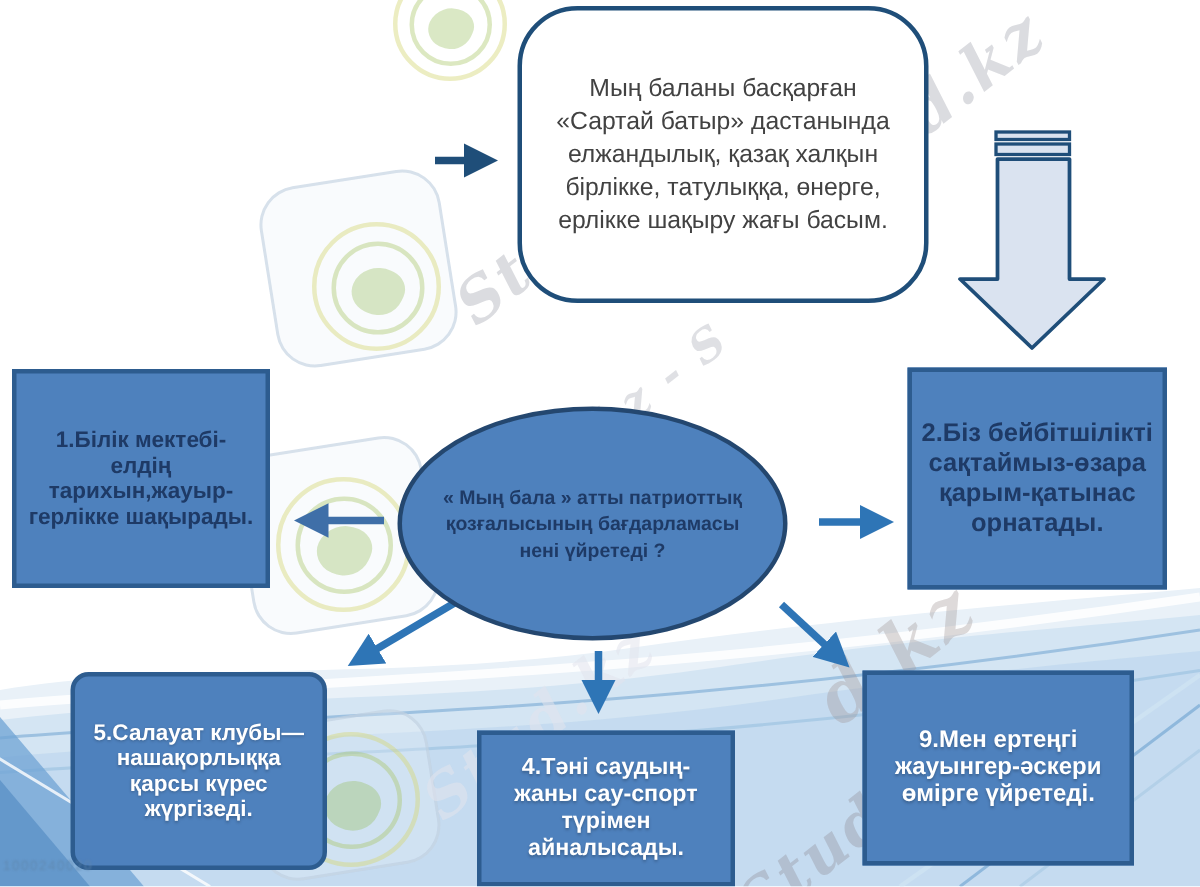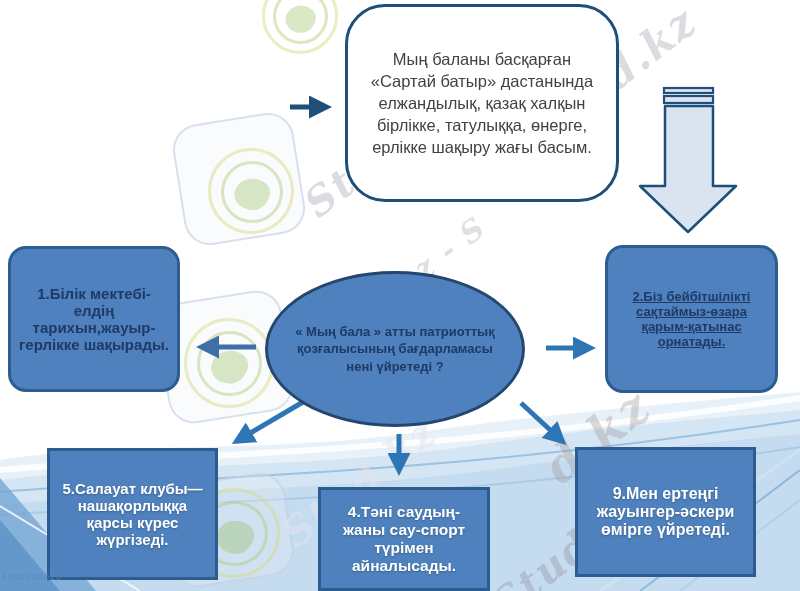--- a/index.html
+++ b/index.html
@@ -26,27 +26,27 @@
   .toplbox .txt{font-size:17px;line-height:1.33;color:#4a4a4a;}
   .toplbox .txt b{color:#212121;}
   .toprbox{position:absolute;left:345px;top:4px;width:274px;height:198px;background:#ffffff;
     border:3px solid #1f4e79;border-radius:40px;display:flex;align-items:center;justify-content:center;
     text-align:center;padding:20px 14px;box-sizing:border-box;}
   .toprbox .txt{font-size:16.5px;line-height:1.34;color:#424242;}
 
   
   .node{position:absolute;background:#4e81bd;border:3px solid #2d5c8f;display:flex;align-items:center;
     justify-content:center;text-align:center;box-sizing:border-box;font-weight:bold;padding:4px 6px;}
-  .node.navy{color:#1e3a66;border-radius:18px;}
+  .node.navy{color:#1e3a66;}
   .node.white{color:#ffffff;text-shadow:0 1px 2px rgba(0,0,0,.25);}
   #node1{left:8px;top:246px;width:172px;height:146px;font-size:15px;}
-  #node2{left:605px;top:245px;width:173px;height:148px;font-size:13px;text-decoration:underline;}
+  #node2{left:605px;top:245px;width:173px;height:148px;font-size:17px;}
   #node3{left:575px;top:447px;width:181px;height:130px;font-size:16px;}
   #node4{left:318px;top:487px;width:172px;height:104px;font-size:15.5px;}
-  #node5{left:47px;top:448px;width:171px;height:132px;font-size:15px;}
+  #node5{left:47px;top:448px;width:171px;height:132px;font-size:15px;border-radius:12px;}
 
   
   #hub{position:absolute;left:265px;top:271px;width:260px;height:156px;background:#4e81bd;
     border:3px solid #24476f;border-radius:50%;display:flex;align-items:center;justify-content:center;
     text-align:center;box-sizing:border-box;font-weight:bold;font-size:13px;color:#1e3a66;
     padding:10px 26px;line-height:1.32;}
 
   
   .artifact{position:absolute;left:2px;top:572px;font-size:9px;color:rgba(95,135,175,.85);
     filter:blur(0.7px);letter-spacing:1px;pointer-events:none;}

